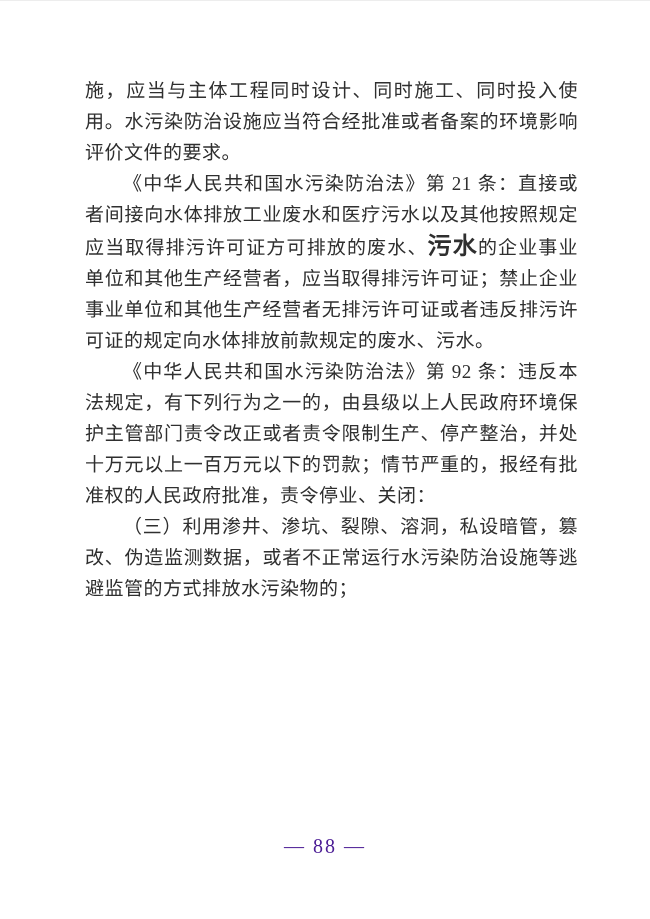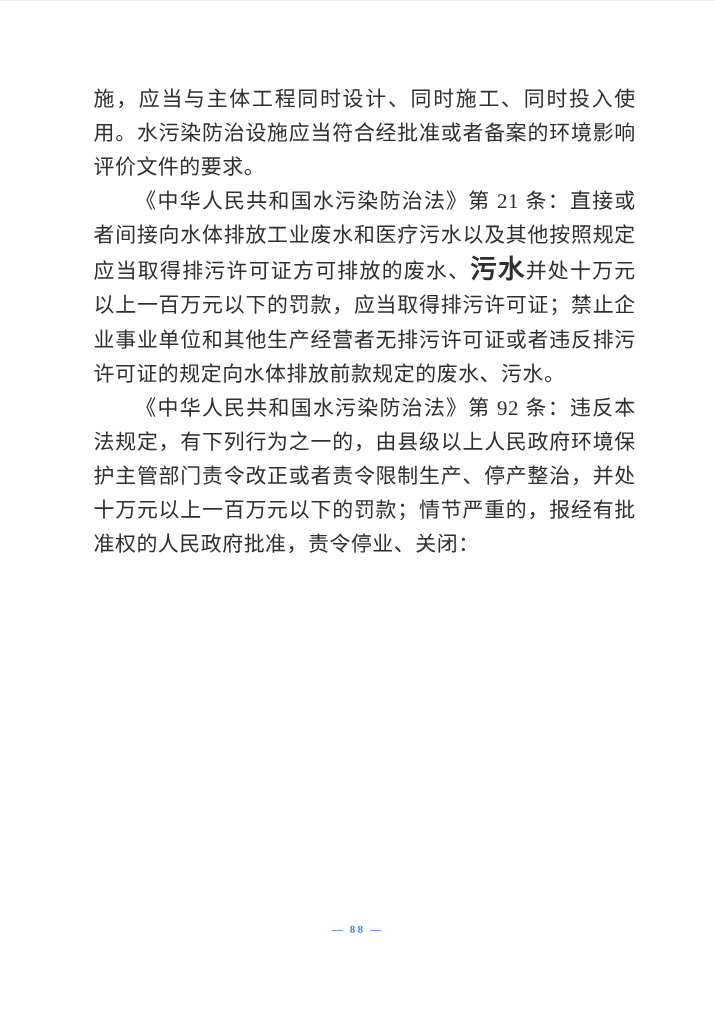--- a/index.html
+++ b/index.html
@@ -51,42 +51,42 @@
 
     .footer {
       position: absolute;
       top: 834px;
       left: 0;
       width: 650px;
       text-align: center;
     }
 
     .page-number {
-      font-size: 10px;
-      color: #3b82f6;
+      font-size: 20px;
+      color: #4c1d95;
       letter-spacing: 2px;
       font-family: "Liberation Serif", "DejaVu Serif", serif;
-      font-weight: bold;
     }
   </style>
 </head>
 <body>
 
 <div class="page">
 
   <div class="content">
 
     <p class="para">施，应当与主体工程同时设计、同时施工、同时投入使用。水污染防治设施应当符合经批准或者备案的环境影响评价文件的要求。</p>
 
-    <p class="para indent"><span>《中华人民共和国水污染防治法》第 21 条：直接或者间接向水体排放工业废水和医疗污水以及其他按照规定应当取得排污许可证方可排放的废水、</span><span class="bold-term">污水</span><span>并处十万元以上一百万元以下的罚款，应当取得排污许可证；禁止企业事业单位和其他生产经营者无排污许可证或者违反排污许可证的规定向水体排放前款规定的废水、污水。</span></p>
+    <p class="para indent"><span>《中华人民共和国水污染防治法》第 21 条：直接或者间接向水体排放工业废水和医疗污水以及其他按照规定应当取得排污许可证方可排放的废水、</span><span class="bold-term">污水</span><span>的企业事业单位和其他生产经营者，应当取得排污许可证；禁止企业事业单位和其他生产经营者无排污许可证或者违反排污许可证的规定向水体排放前款规定的废水、污水。</span></p>
 
     <p class="para indent">《中华人民共和国水污染防治法》第 92 条：违反本法规定，有下列行为之一的，由县级以上人民政府环境保护主管部门责令改正或者责令限制生产、停产整治，并处十万元以上一百万元以下的罚款；情节严重的，报经有批准权的人民政府批准，责令停业、关闭：</p>
 
 
 
+    <p class="para indent">（三）利用渗井、渗坑、裂隙、溶洞，私设暗管，篡改、伪造监测数据，或者不正常运行水污染防治设施等逃避监管的方式排放水污染物的；</p>
 
 
   </div>
 
   <div class="footer">
     <span class="page-number">— 88 —</span>
   </div>
 
 </div>
 

